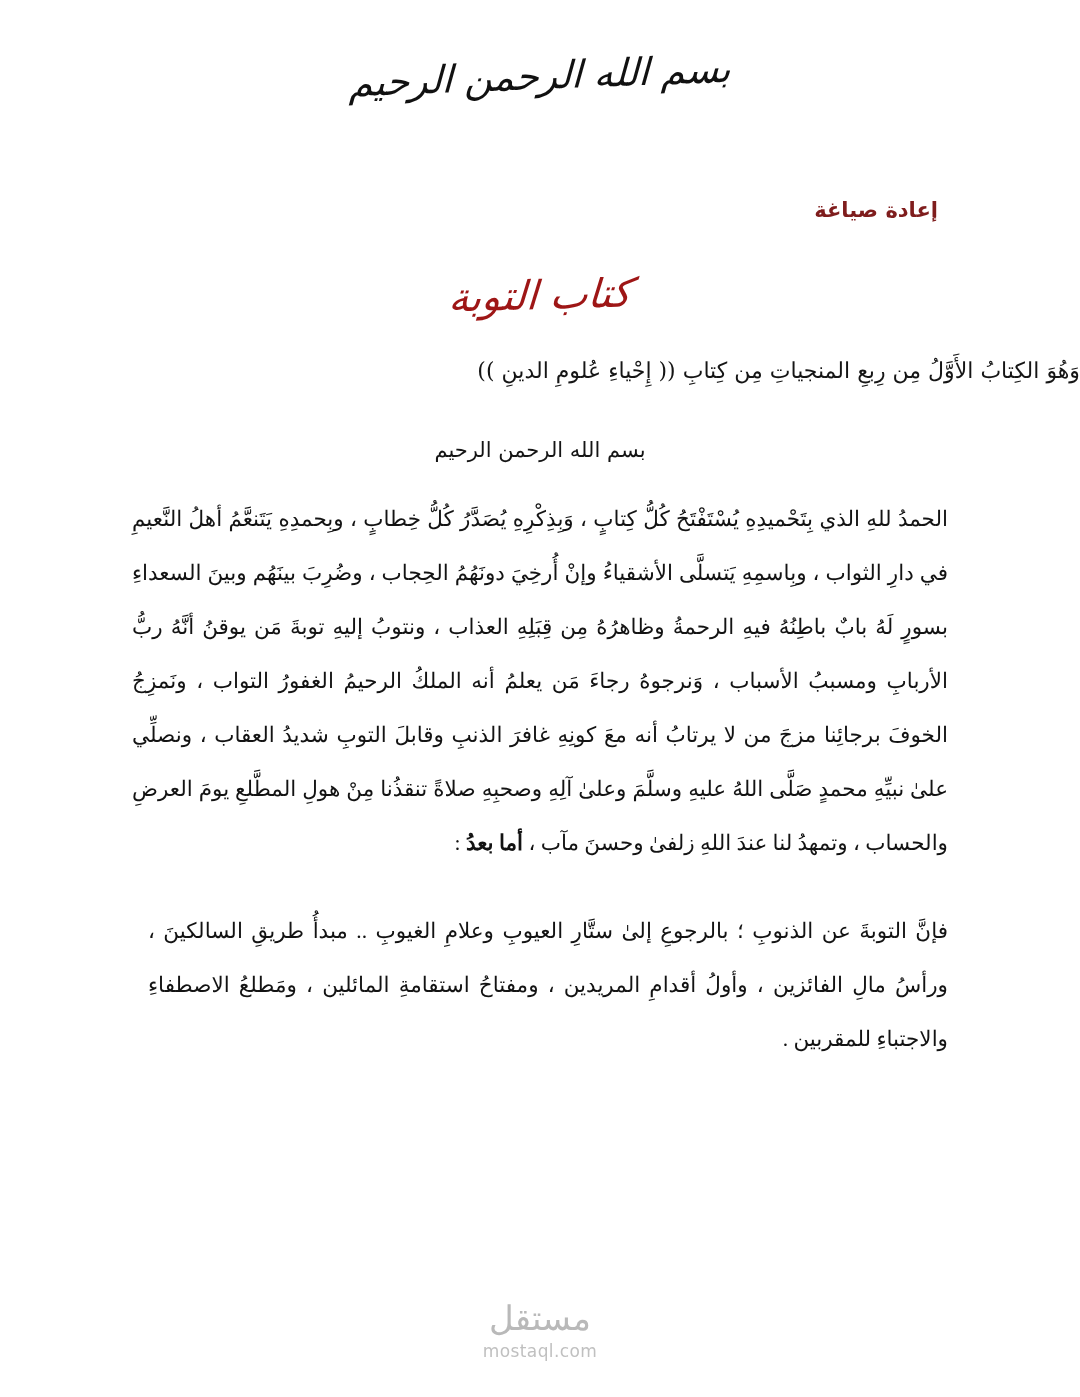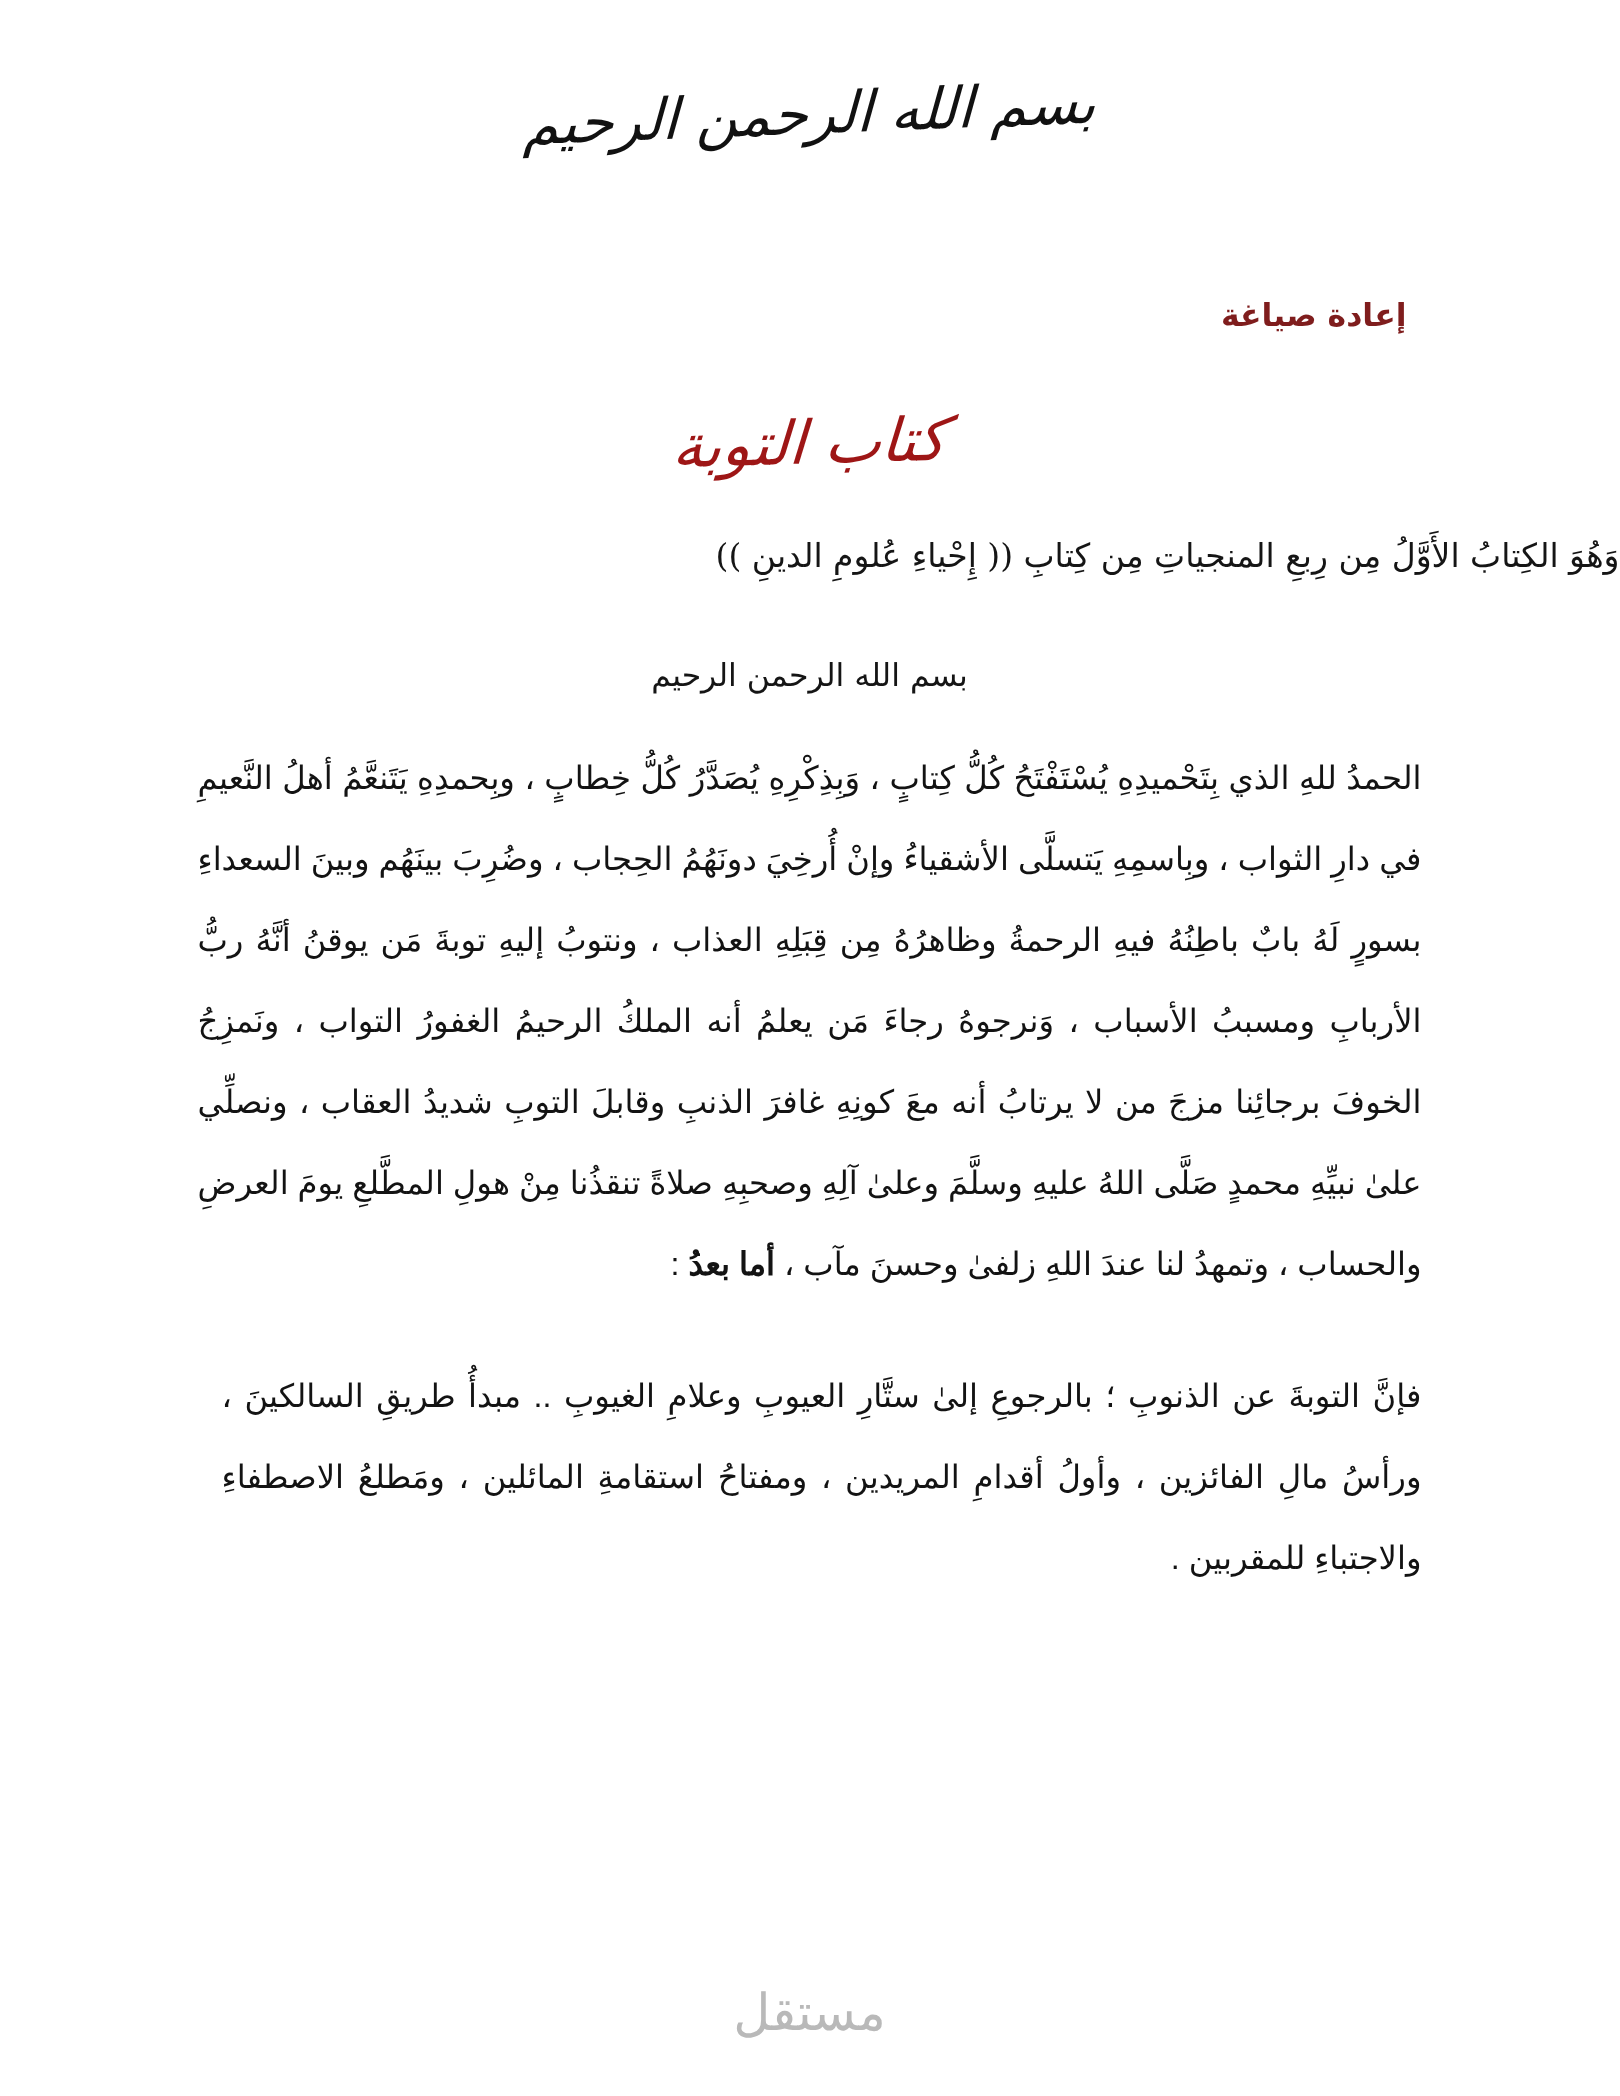--- a/index.html
+++ b/index.html
@@ -94,21 +94,21 @@
   
   .body-block {
     position: absolute;
     top: 492px;
     right: 132px;
     left: 132px;
     direction: rtl;
     text-align: justify;
     text-align-last: right;
     color: #131313;
-    font-family: Liberation Sans, sans-serif;
+    font-family: Liberation Serif, serif;
     font-size: 21.5px;
     line-height: 54px;
   }
   .body-block p {
     margin: 0 0 34px 0;
     text-align: justify;
     text-align-last: right;
   }
   .body-block p:last-child { margin-bottom: 0; margin-left: 16px; }
   .bold-inline { font-weight: bold; }
@@ -158,15 +158,16 @@
     <p>
       <span>الحمدُ للهِ الذي بِتَحْميدِهِ يُسْتَفْتَحُ كُلُّ كِتابٍ ، وَبِذِكْرِهِ يُصَدَّرُ كُلُّ خِطابٍ ، وبِحمدِهِ يَتَنعَّمُ أهلُ النَّعيمِ في دارِ الثواب ، وبِاسمِهِ يَتسلَّى الأشقياءُ وإنْ أُرخِيَ دونَهُمُ الحِجاب ، وضُرِبَ بينَهُم وبينَ السعداءِ بسورٍ لَهُ بابٌ باطِنُهُ فيهِ الرحمةُ وظاهرُهُ مِن قِبَلِهِ العذاب ، ونتوبُ إليهِ توبةَ مَن يوقنُ أنَّهُ ربُّ الأربابِ ومسببُ الأسباب ، وَنرجوهُ رجاءَ مَن يعلمُ أنه الملكُ الرحيمُ الغفورُ التواب ، ونَمزِجُ الخوفَ برجائِنا مزجَ من لا يرتابُ أنه معَ كونِهِ غافرَ الذنبِ وقابلَ التوبِ شديدُ العقاب ، ونصلِّي علىٰ نبيِّهِ محمدٍ صَلَّى اللهُ عليهِ وسلَّمَ وعلىٰ آلِهِ وصحبِهِ صلاةً تنقذُنا مِنْ هولِ المطَّلعِ يومَ العرضِ والحساب ، وتمهدُ لنا عندَ اللهِ زلفىٰ وحسنَ مآب ، </span><span class="bold-inline">أما بعدُ</span><span> :</span>
     </p>
     <p>
       <span>فإنَّ التوبةَ عن الذنوبِ ؛ بالرجوعِ إلىٰ ستَّارِ العيوبِ وعلامِ الغيوبِ .. مبدأُ طريقِ السالكينَ ، ورأسُ مالِ الفائزين ، وأولُ أقدامِ المريدين ، ومفتاحُ استقامةِ المائلين ، ومَطلعُ الاصطفاءِ والاجتباءِ للمقربين .</span><span class="bold-inline"></span><span></span>
     </p>
   </div>
 
   <div class="footer-mark">
     <div class="footer-logo">مستقل</div>
+    <div class="footer-domain">mostaql.com</div>
   </div>
 
 </div>
 
 </body></html>

